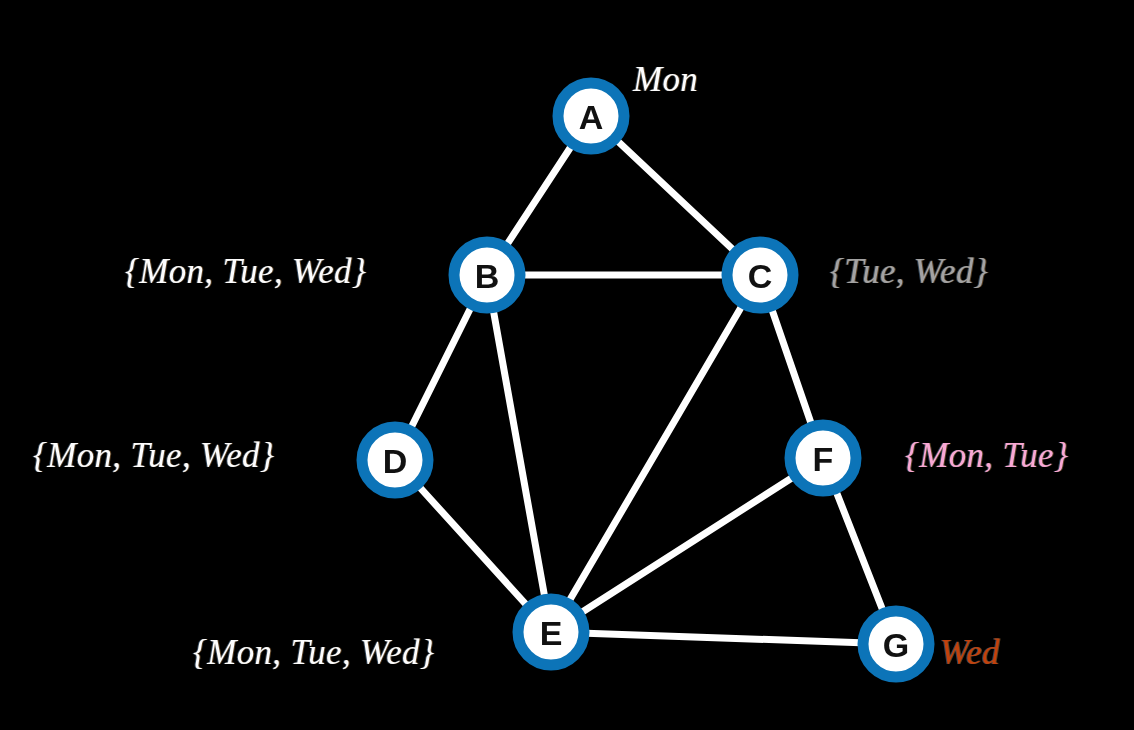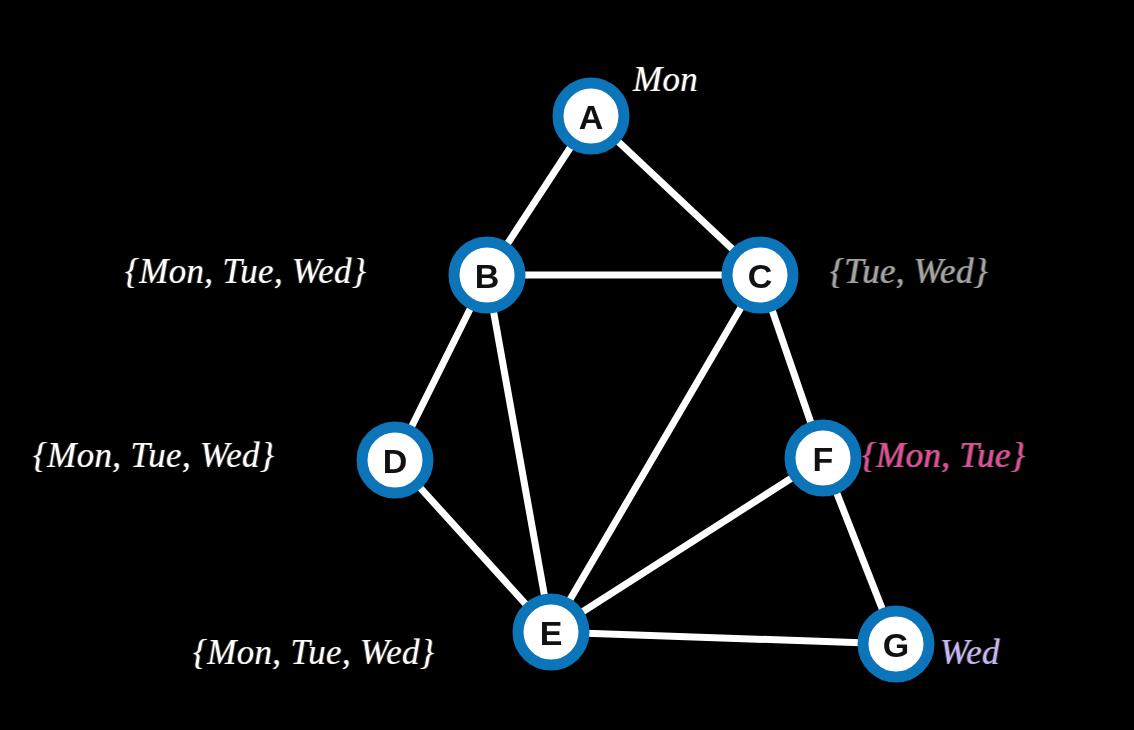--- a/index.html
+++ b/index.html
@@ -108,18 +108,18 @@
           <text x="896" y="645" class="node-letter" fill="#111111">G</text>
         </g>
       </g>
   </svg>
 
   <div id="labels-layer">
       <div class="domain-label label-right" style="left: 633px; top: 36px; color: rgb(253, 253, 253); margin-top: 24px;">Mon</div>
       <div class="domain-label label-left" style="left: 125px; top: 252px; color: rgb(253, 253, 253);">{Mon, Tue, Wed}</div>
       <div class="domain-label label-right" style="left: 830px; top: 252px; color: #a3a3a3;">{Tue, Wed}</div>
       <div class="domain-label label-left" style="left: 33px; top: 436px; color: rgb(253, 253, 253);">{Mon, Tue, Wed}</div>
-      <div class="domain-label label-right" style="left: 862px; top: 436px; color: #ec4899;">{Mon, Tue}</div>
+      <div class="domain-label label-right" style="left: 905px; top: 436px; color: #f9a8d4;">{Mon, Tue}</div>
       <div class="domain-label label-left" style="left: 193px; top: 633px; color: rgb(253, 253, 253);">{Mon, Tue, Wed}</div>
-      <div class="domain-label label-right" style="left: 940px; top: 633px; color: #c4b5fd;">Wed</div>
+      <div class="domain-label label-right" style="left: 940px; top: 633px; color: #c2410c;">Wed</div>
     </div>
 
 </div>
 
 </body></html>

